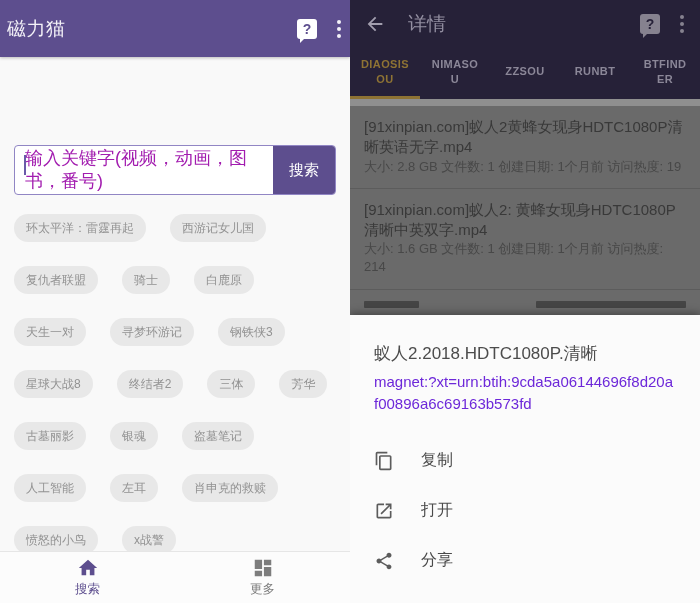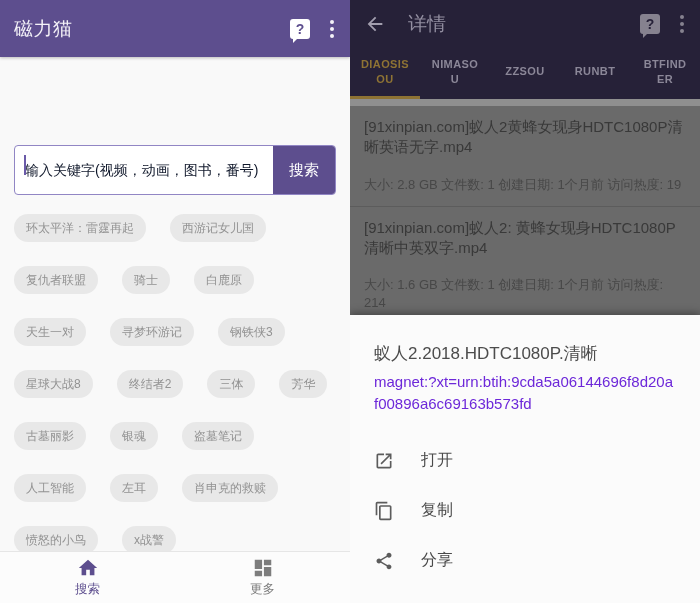--- a/index.html
+++ b/index.html
@@ -3,36 +3,36 @@
 <meta charset="utf-8">
 <style>
   * { margin:0; padding:0; box-sizing:border-box; }
   html,body { width:700px; height:603px; overflow:hidden;
     font-family:"Liberation Sans","DejaVu Sans",sans-serif; }
   .app { position:relative; width:700px; height:603px; background:#fff; display:flex; }
 
   
   .left-panel { position:relative; width:350px; height:603px; background:#f9f9f9; overflow:hidden; }
   .l-header { height:57px; background:#5d4e8e; display:flex; align-items:center;
-    padding:0 14px; box-shadow:0 1px 3px rgba(0,0,0,.25); }
+    padding:0 7px; box-shadow:0 1px 3px rgba(0,0,0,.25); }
   .l-title { color:#f4f2f8; font-size:19px; letter-spacing:.5px; flex:1; }
   .hdr-actions { display:flex; align-items:center; gap:18px; }
   .help-bubble { position:relative; width:20px; height:20px; background:#fff; border-radius:3px;
     display:flex; align-items:center; justify-content:center;
     color:#5d4e8e; font-size:14px; font-weight:bold; }
   .help-bubble::after { content:""; position:absolute; bottom:-4px; left:3px;
     border:3px solid transparent; border-top-color:#fff; border-left-color:#fff; }
   .dots-icon { display:flex; flex-direction:column; gap:3px; padding:2px; }
   .dots-icon i { width:4px; height:4px; border-radius:50%; background:#f4f2f8; }
 
   .search-bar { position:absolute; left:14px; right:14px; top:145px; height:50px;
     display:flex; border:1px solid #9186c4; border-radius:4px; overflow:hidden; background:#fff; }
   .search-input { flex:1; position:relative; padding:6px 8px 6px 10px; display:flex; align-items:center; }
   .caret { position:absolute; left:9px; top:9px; width:2px; height:20px; background:#6a5aa8; }
-  .placeholder { color:#0f172a; font-size:14px; line-height:1.3; }
+  .placeholder { color:#a21caf; font-size:18px; line-height:1.3; }
   .search-btn { width:62px; background:#5d4e8e; color:#fff; border:none; font-size:15px;
     font-family:inherit; cursor:pointer; }
 
   .chips { position:absolute; left:14px; right:14px; top:214px; display:flex; flex-wrap:wrap;
     column-gap:10px; row-gap:9px;gap:24px; }
   .chip { background:#e8e8e8; color:#929292; font-size:12px; line-height:1;
     padding:8px 12px; border-radius:15px; white-space:nowrap; }
 
   .bottom-nav { position:absolute; left:0; right:0; bottom:0; height:52px; background:#fcfcfc;
     border-top:1px solid #e6e6e6; display:flex; }
@@ -54,21 +54,21 @@
   .tab { flex:1; display:flex; align-items:center; justify-content:center; text-align:center;
     font-size:11px; font-weight:bold; letter-spacing:.4px; color:#8b8798;
     white-space:pre-line; line-height:1.3; border-bottom:3px solid transparent; }
   .tab.selected { color:#8e7334; border-bottom-color:#8e7334; }
 
   .strip { height:7px; background:#8f8f8f; }
 
   .results { }
   .result { padding:11px 14px 12px; }
   .result-title { color:#393939; font-size:15px; line-height:1.35; word-break:break-all; }
-  .result-meta { color:#484848; font-size:13px; line-height:1.4; margin-top:18px; }
+  .result-meta { color:#484848; font-size:13px; line-height:1.4; margin-top:0; }
   .divider { height:1px; background:#5c5c5c; }
   .partial-row { height:19px; padding:11px 14px 0; overflow:hidden; display:flex; justify-content:space-between; }
   .smudge { height:7px; background:#454545; border-radius:1px; filter:blur(.5px); }
   .smudge.a { width:55px; } .smudge.b { width:150px; }
 
   .sheet { position:absolute; left:0; right:0; bottom:0; height:288px; background:#fbfbfb;
     box-shadow:0 -2px 8px rgba(0,0,0,.35); padding:27px 24px 0; }
   .sheet-title { color:#4c4c4c; font-size:17px; }
   .magnet-link { color:#6d28d9; font-size:15px; line-height:1.45; margin-top:6px;
     word-break:break-all; cursor:pointer; }
@@ -187,29 +187,29 @@
           <span class="smudge b"></span>
       </div>
     </div>
 
     <div class="sheet">
       <div class="sheet-title">蚁人2.2018.HDTC1080P.清晰</div>
       <div class="magnet-link">magnet:?xt=urn:btih:9cda5a06144696f8d20af00896a6c69163b573fd</div>
       <div class="actions">
         <div class="action-row">
           <svg class="action-icon" viewBox="0 0 24 24">
+            <path fill="#5c5c5c" d="M16 1H4c-1.1 0-2 .9-2 2v14h2V3h12V1zm3 4H8c-1.1 0-2 .9-2 2v14c0 1.1.9 2 2 2h11c1.1 0 2-.9 2-2V7c0-1.1-.9-2-2-2zm0 16H8V7h11v14z"></path>
+          </svg>
+          <span class="action-label">复制</span>
+        </div>
+        <div class="action-row">
+          <svg class="action-icon" viewBox="0 0 24 24">
             <path fill="#5c5c5c" d="M19 19H5V5h7V3H5c-1.11 0-2 .9-2 2v14c0 1.1.89 2 2 2h14c1.1 0 2-.9 2-2v-7h-2v7zM14 3v2h3.59l-9.83 9.83 1.41 1.41L19 6.41V10h2V3h-7z"></path>
           </svg>
           <span class="action-label">打开</span>
-        </div>
-        <div class="action-row">
-          <svg class="action-icon" viewBox="0 0 24 24">
-            <path fill="#5c5c5c" d="M16 1H4c-1.1 0-2 .9-2 2v14h2V3h12V1zm3 4H8c-1.1 0-2 .9-2 2v14c0 1.1.9 2 2 2h11c1.1 0 2-.9 2-2V7c0-1.1-.9-2-2-2zm0 16H8V7h11v14z"></path>
-          </svg>
-          <span class="action-label">复制</span>
         </div>
         <div class="action-row">
           <svg class="action-icon" viewBox="0 0 24 24">
             <path fill="#5c5c5c" d="M18 16.08c-.76 0-1.44.3-1.96.77L8.91 12.7c.05-.23.09-.46.09-.7s-.04-.47-.09-.7l7.05-4.11c.54.5 1.25.81 2.04.81 1.66 0 3-1.34 3-3s-1.34-3-3-3-3 1.34-3 3c0 .24.04.47.09.7L8.04 9.81C7.5 9.31 6.79 9 6 9c-1.66 0-3 1.34-3 3s1.34 3 3 3c.79 0 1.5-.31 2.04-.81l7.12 4.16c-.05.21-.08.43-.08.66 0 1.61 1.31 2.92 2.92 2.92 1.61 0 2.92-1.31 2.92-2.92s-1.31-2.92-2.92-2.92z"></path>
           </svg>
           <span class="action-label">分享</span>
         </div>
       </div>
     </div>
   </section>

